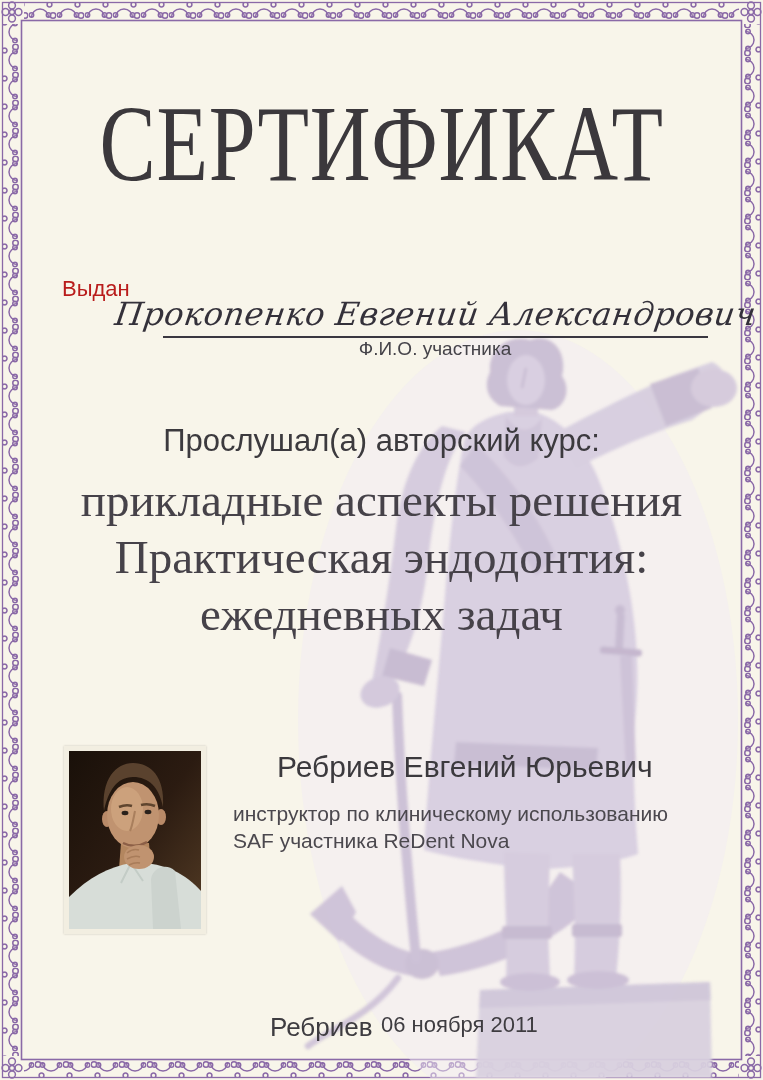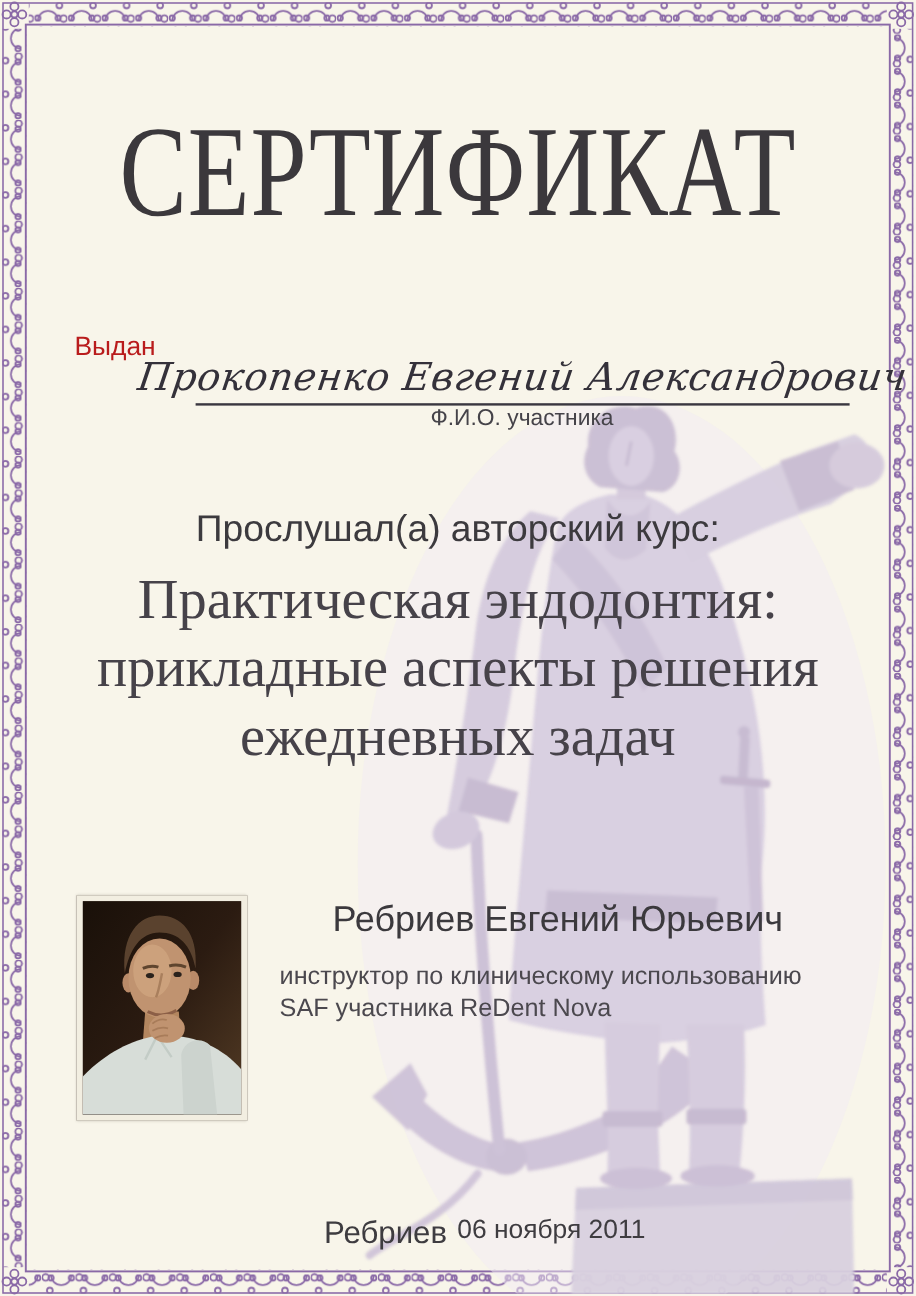--- a/index.html
+++ b/index.html
@@ -142,22 +142,22 @@
   </div>
 
   <span class="issued-label">Выдан</span>
   <div class="name-block">
     <span class="name-script">Прокопенко Евгений Александрович</span>
   </div>
   <div class="name-caption">Ф.И.О. участника</div>
 
   <div class="course-intro">Прослушал(а) авторский курс:</div>
   <div class="course-title">
+    <div>прикладные аспекты решения</div>
     <div>Практическая эндодонтия:</div>
-    <div>прикладные аспекты решения</div>
     <div>ежедневных задач</div>
   </div>
 
   <div class="photo">
     <svg width="132" height="178" viewBox="0 0 132 178">
       <defs>
         <linearGradient id="pbg" x1="0" y1="0" x2="1" y2="1">
           <stop offset="0" stop-color="#191009"></stop>
           <stop offset="0.5" stop-color="#2b1b11"></stop>
           <stop offset="1" stop-color="#543c25"></stop>

